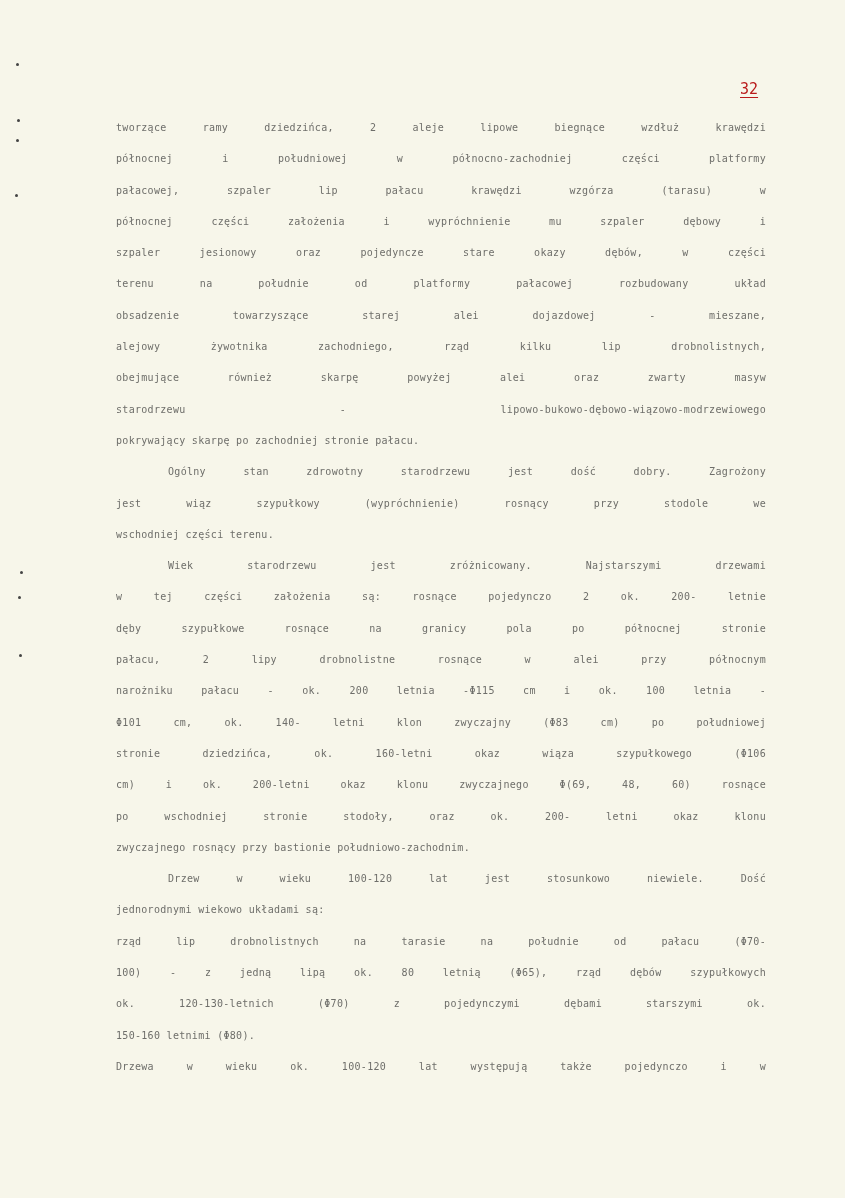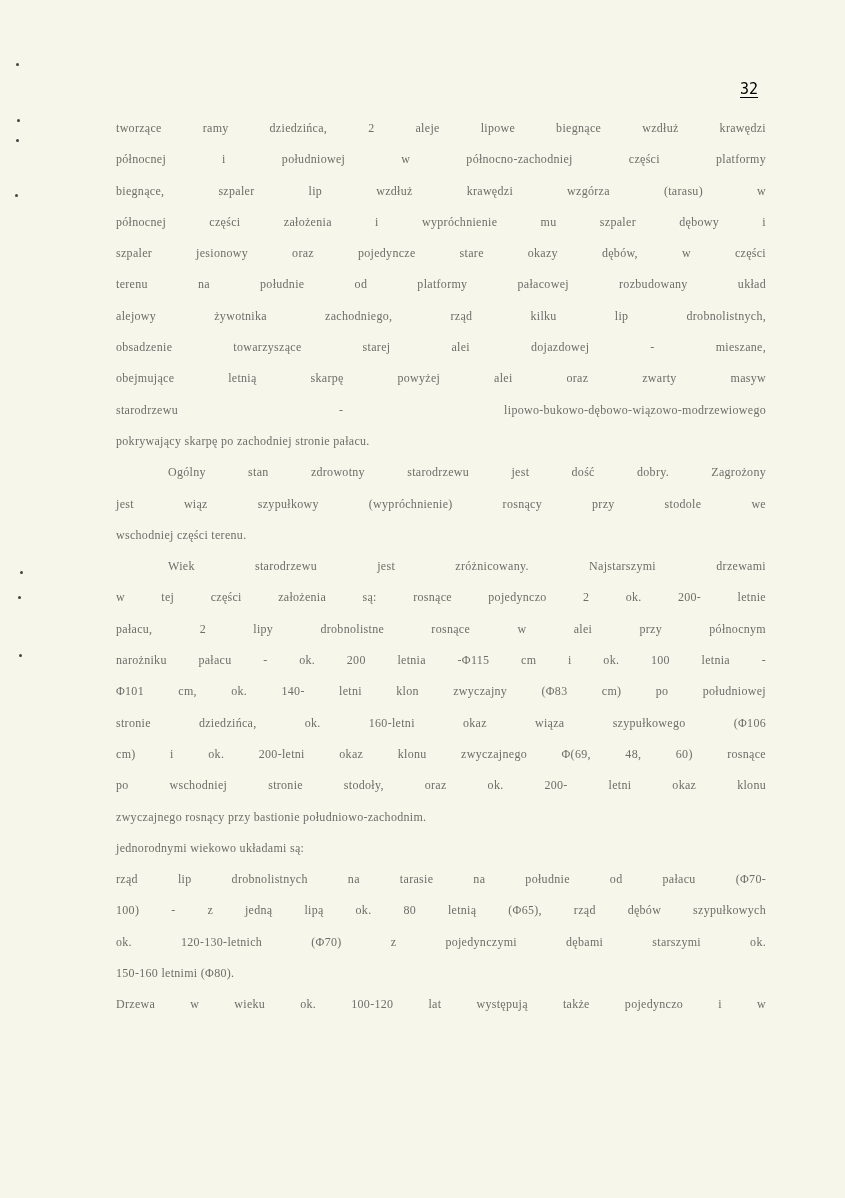--- a/index.html
+++ b/index.html
@@ -10,36 +10,35 @@
       overflow: hidden;
       font-family: "DejaVu Sans Mono", "Liberation Mono", monospace;
       color: #6e6e6a;
     }
     .page-number {
       position: absolute;
       left: 740px; top: 80px;
       font-size: 15px;
       text-decoration: underline;
       text-underline-offset: 3px;
-      color: #000000;
+      color: #b91c1c;
     }
     .text-block {
       position: absolute;
       left: 116px; top: 116px;
       width: 650px;
     }
     .line {
       height: 31.3px;
       line-height: 24px;
-      font-size: 12px;
+      font-size: 10px;
       white-space: nowrap;
       text-align: justify;
       text-align-last: justify;
       letter-spacing: 0.3px;
-      font-family: Liberation Serif, serif;
     }
     .line.last { text-align-last: left; }
     .line.indent { padding-left: 52px; }
     .margin-dot {
       position: absolute;
       width: 3px; height: 3px;
       border-radius: 50%;
       background: #444;
     }
   </style>
@@ -52,40 +51,42 @@
 <div class="margin-dot" style="left:17px;top:119px;"></div>
 <div class="margin-dot" style="left:16px;top:139px;"></div>
 <div class="margin-dot" style="left:15px;top:194px;"></div>
 <div class="margin-dot" style="left:20px;top:571px;"></div>
 <div class="margin-dot" style="left:18px;top:596px;"></div>
 <div class="margin-dot" style="left:19px;top:654px;"></div>
 
 <div class="text-block" id="body">
     <div class="line">tworzące ramy dziedzińca, 2 aleje lipowe biegnące wzdłuż krawędzi</div>
     <div class="line">północnej i południowej w północno-zachodniej części platformy</div>
-    <div class="line">biegnące, szpaler lip wzdłuż krawędzi wzgórza (tarasu) w</div>
+    <div class="line">pałacowej, szpaler lip pałacu krawędzi wzgórza (tarasu) w</div>
     <div class="line">północnej części założenia i wypróchnienie mu szpaler dębowy i</div>
     <div class="line">szpaler jesionowy oraz pojedyncze stare okazy dębów, w części</div>
     <div class="line">terenu na południe od platformy pałacowej rozbudowany układ</div>
+    <div class="line">obsadzenie towarzyszące starej alei dojazdowej - mieszane,</div>
     <div class="line">alejowy żywotnika zachodniego, rząd kilku lip drobnolistnych,</div>
-    <div class="line">obsadzenie towarzyszące starej alei dojazdowej - mieszane,</div>
-    <div class="line">obejmujące letnią skarpę powyżej alei oraz zwarty masyw</div>
+    <div class="line">obejmujące również skarpę powyżej alei oraz zwarty masyw</div>
     <div class="line">starodrzewu - lipowo-bukowo-dębowo-wiązowo-modrzewiowego</div>
     <div class="line last">pokrywający skarpę po zachodniej stronie pałacu.</div>
     <div class="line indent">Ogólny stan zdrowotny starodrzewu jest dość dobry. Zagrożony</div>
     <div class="line">jest wiąz szypułkowy (wypróchnienie) rosnący przy stodole we</div>
     <div class="line last">wschodniej części terenu.</div>
     <div class="line indent">Wiek starodrzewu jest zróżnicowany. Najstarszymi drzewami</div>
     <div class="line">w tej części założenia są: rosnące pojedynczo 2 ok. 200- letnie</div>
+    <div class="line">dęby szypułkowe rosnące na granicy pola po północnej stronie</div>
     <div class="line">pałacu, 2 lipy drobnolistne rosnące w alei przy północnym</div>
     <div class="line">narożniku pałacu - ok. 200 letnia -Φ115 cm i ok. 100 letnia -</div>
     <div class="line">Φ101 cm, ok. 140- letni klon zwyczajny (Φ83 cm) po południowej</div>
     <div class="line">stronie dziedzińca, ok. 160-letni okaz wiąza szypułkowego (Φ106</div>
     <div class="line">cm) i ok. 200-letni okaz klonu zwyczajnego Φ(69, 48, 60) rosnące</div>
     <div class="line">po wschodniej stronie stodoły, oraz ok. 200- letni okaz klonu</div>
     <div class="line last">zwyczajnego rosnący przy bastionie południowo-zachodnim.</div>
+    <div class="line indent">Drzew w wieku 100-120 lat jest stosunkowo niewiele. Dość</div>
     <div class="line last">jednorodnymi wiekowo układami są:</div>
     <div class="line">rząd lip drobnolistnych na tarasie na południe od pałacu (Φ70-</div>
     <div class="line">100) - z jedną lipą ok. 80 letnią (Φ65), rząd dębów szypułkowych</div>
     <div class="line">ok. 120-130-letnich (Φ70) z pojedynczymi dębami starszymi ok.</div>
     <div class="line last">150-160 letnimi (Φ80).</div>
     <div class="line">Drzewa w wieku ok. 100-120 lat występują także pojedynczo i w</div>
   </div>
 
 </body></html>

